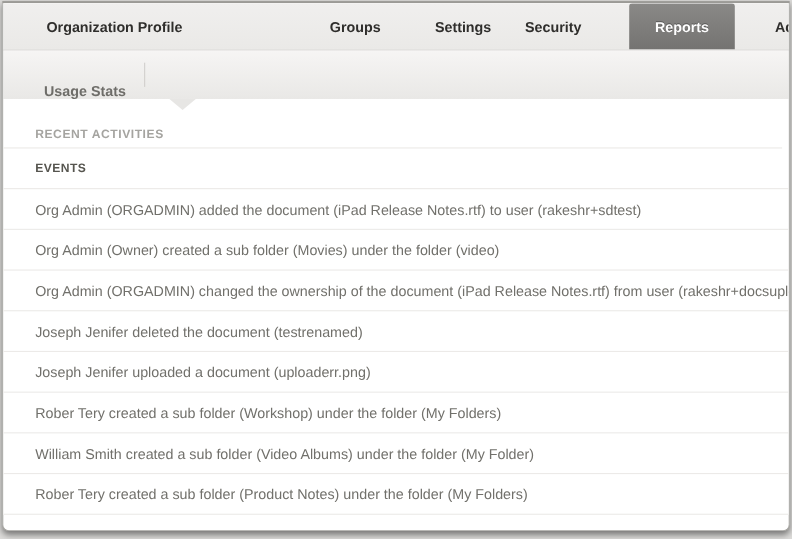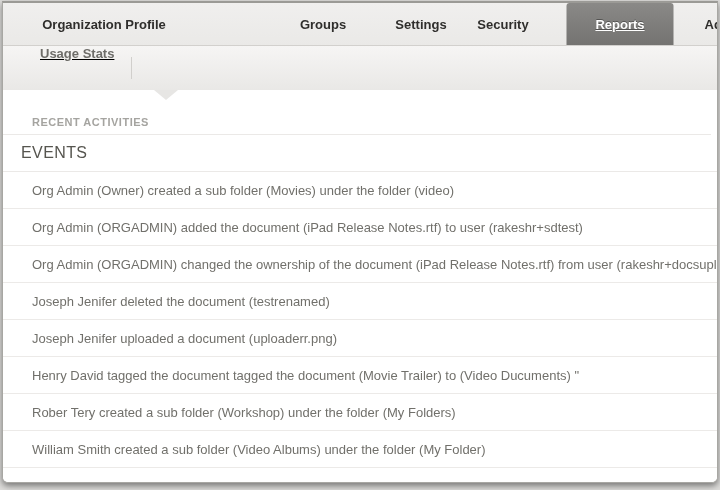--- a/index.html
+++ b/index.html
@@ -36,37 +36,35 @@
     align-items: center;
     justify-content: center;
     transform: translateX(-50%);
     font-size: 13px;
     font-weight: 600;
     color: #2f2e2c;
     cursor: default;
     white-space: nowrap;
   }
   .tab.active {
-    width: 107px;
+    width: 96px;
     background: linear-gradient(#8a8987, #747371);
     border-radius: 3px 3px 0 0;
     color: #ffffff;
     font-weight: 700;
     text-shadow: 0 -1px 0 rgba(0,0,0,0.35);
-    text-decoration: underline;
   }
   
   .subbar {
     position: relative;
     height: 44px;
     background: linear-gradient(#f6f5f4, #e9e8e6);
     display: flex;
-    align-items: flex-start;
+    align-items: flex-end;
     padding-left: 20px;
-    text-decoration: underline;
   }
   .subtab {
     display: flex;
     align-items: center;
     padding: 0 17px;
     font-size: 13px;
     font-weight: 600;
     color: #6e6d69;
     white-space: nowrap;
   }
@@ -98,23 +96,23 @@
     font-size: 11px;
     font-weight: 600;
     letter-spacing: 0.5px;
     color: #a5a4a0;
     border-bottom: 1px solid #ebe9e7;
   }
   .events-header {
     height: 37px;
     display: flex;
     align-items: center;
-    padding-left: 18px;
-    font-size: 16px;
-    font-weight: 400;
+    padding-left: 29px;
+    font-size: 11px;
+    font-weight: 700;
     letter-spacing: 0.4px;
     color: #56554f;
     border-bottom: 1px solid #ebe9e7;
   }
   .row {
     height: 37px;
     display: flex;
     align-items: center;
     padding-left: 29px;
     font-size: 13px;
@@ -142,36 +140,33 @@
     <div class="subtab">Usage Stats</div>
     <div class="subtab-divider"></div>
     <div class="pointer"></div>
   </div>
 
   <div class="content">
     <div class="section-header">RECENT ACTIVITIES</div>
     <div class="events-header">EVENTS</div>
 
     <div class="row">
-        <span>Org Admin (Owner) created a sub folder (Movies) under the folder (video)</span>
+        <span>Org Admin (ORGADMIN) added the document (iPad Release Notes.rtf) to user (rakeshr+sdtest)</span>
       </div>
     <div class="row">
-        <span>Org Admin (ORGADMIN) added the document (iPad Release Notes.rtf) to user (rakeshr+sdtest)</span>
+        <span>Org Admin (Owner) created a sub folder (Movies) under the folder (video)</span>
       </div>
     <div class="row">
         <span>Org Admin (ORGADMIN) changed the ownership of the document (iPad Release Notes.rtf) from user (rakeshr+docsuplo</span>
       </div>
     <div class="row">
         <span>Joseph Jenifer deleted the document (testrenamed)</span>
       </div>
     <div class="row">
         <span>Joseph Jenifer uploaded a document (uploaderr.png)</span>
-      </div>
-    <div class="row">
-        <span>Henry David tagged the document tagged the document (Movie Trailer) to (Video Ducuments) "</span>
       </div>
     <div class="row">
         <span>Rober Tery created a sub folder (Workshop) under the folder (My Folders)</span>
       </div>
     <div class="row">
         <span>William Smith created a sub folder (Video Albums) under the folder (My Folder)</span>
       </div>
     <div class="row">
         <span>Rober Tery created a sub folder (Product Notes) under the folder (My Folders)</span>
       </div>

